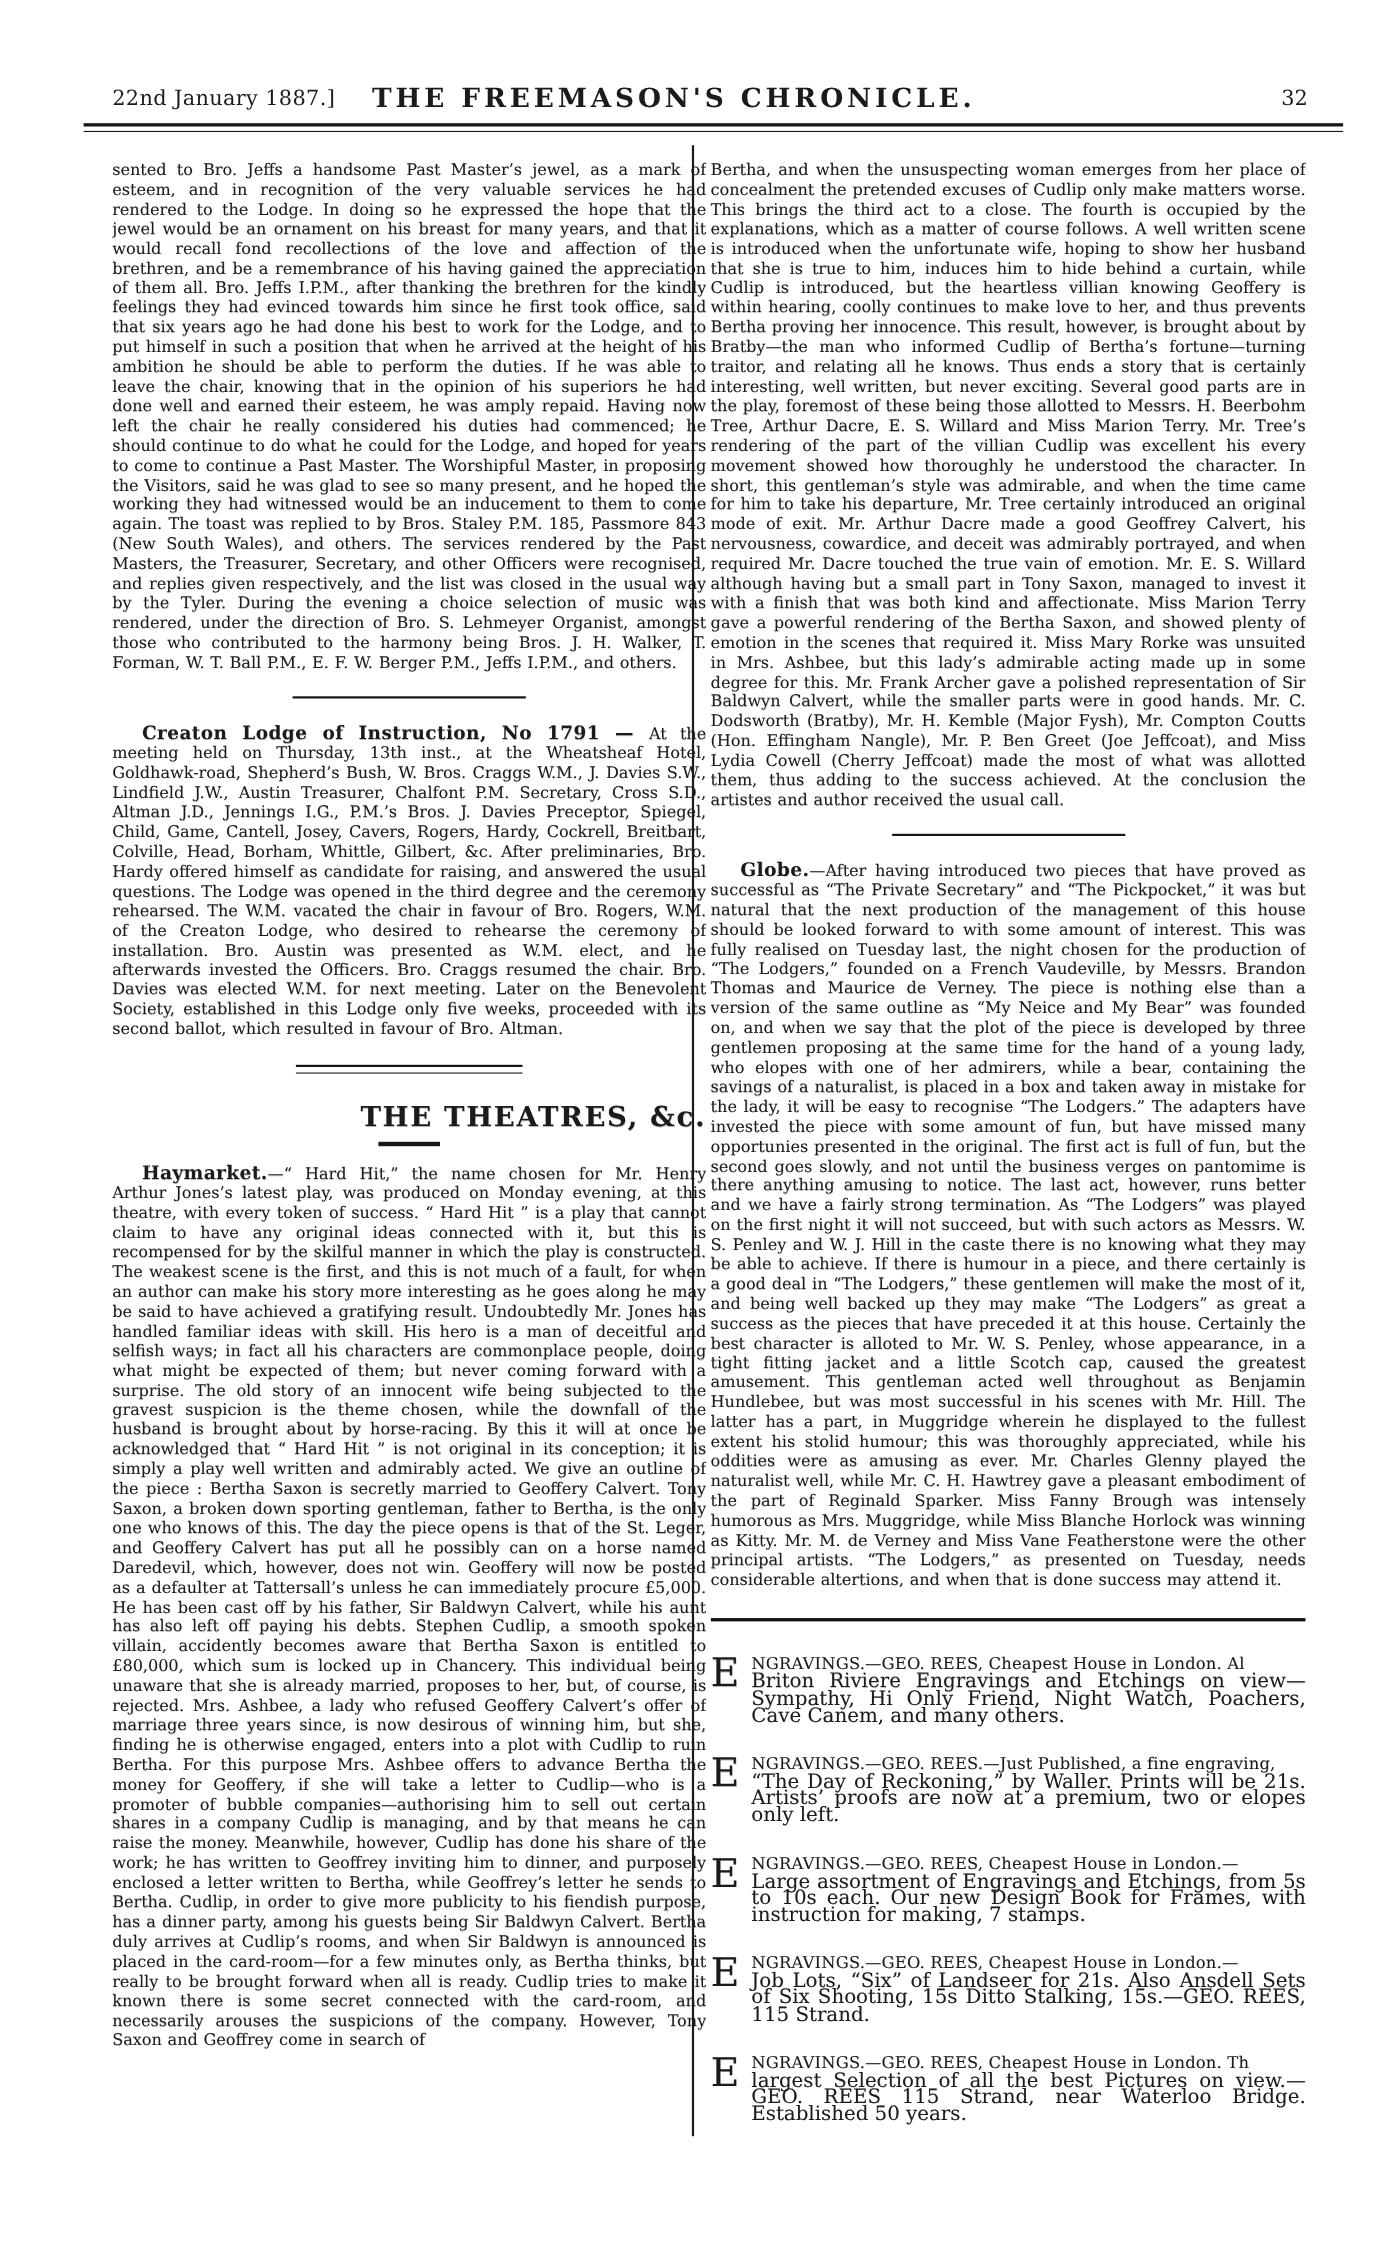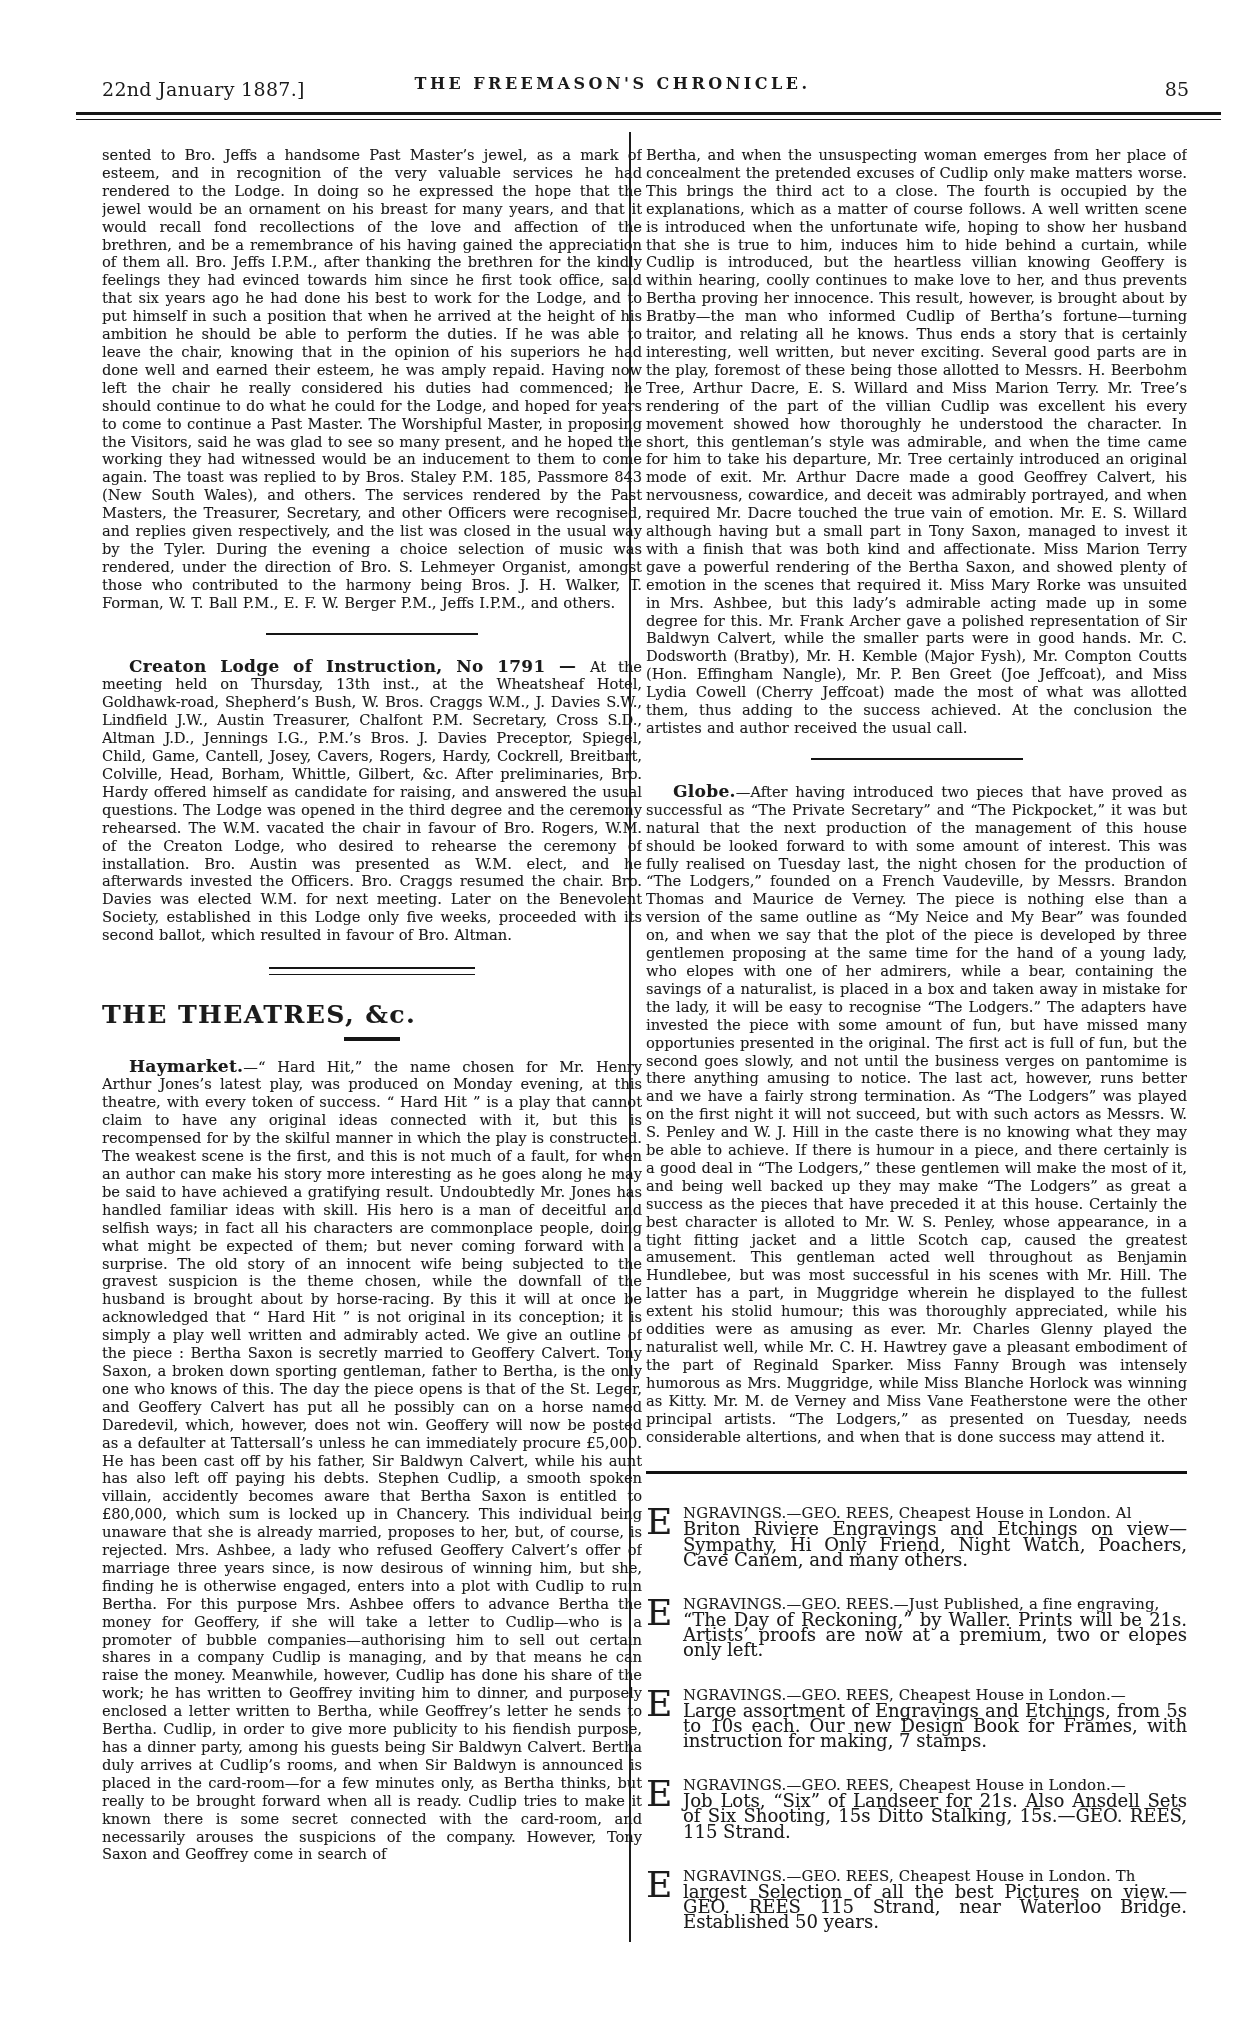--- a/index.html
+++ b/index.html
@@ -8,21 +8,21 @@
     width:1253px;height:2042px;
     background:#ffffff;
     font-family:"DejaVu Serif","Liberation Serif",serif;
     color:#1b1b1b;
     overflow:hidden;
     padding-left:32px;
   }
   .date{position:absolute;left:102px;top:78px;font-size:19px;letter-spacing:0.3px;}
   .pagetitle{
     position:absolute;left:0;right:60px;top:74px;text-align:center;
-    font-size:16px;font-weight:bold;letter-spacing:3.5px;
+    font-size:24px;font-weight:bold;letter-spacing:3.5px;
   }
   .pageno{position:absolute;right:96px;top:78px;font-size:19px;}
   .headrule{
     position:absolute;left:76px;right:64px;top:112px;height:4px;
     border-top:3px solid #161616;border-bottom:1px solid #161616;
   }
   .colrule{position:absolute;left:629px;top:132px;width:2px;height:1810px;background:#1b1b1b;}
   .col{position:absolute;top:146px;overflow:hidden;}
   .col-left{left:80px;width:540px;height:1806px;margin-left:22px;}
   .col-right{left:646px;width:541px;height:1806px;}
@@ -30,21 +30,21 @@
     margin:0;font-size:14.6px;line-height:17.9px;text-align:justify;
     word-spacing:0.6px;
     text-shadow:0.3px 0.3px 0 rgba(10,10,10,0.28);
   }
   .indent{text-indent:27px;}
   .lead-caps{font-weight:bold;font-size:16.8px;letter-spacing:0.4px;}
   .lead-b{font-weight:bold;font-size:17px;letter-spacing:0.3px;}
   .rule-s{width:212px;border:0;border-top:2.5px solid #151515;margin:21px auto 23px;}
   .rule-d{width:206px;height:5px;border:0;border-top:2.5px solid #151515;border-bottom:1.5px solid #151515;margin:23px auto 25px;}
   .theatres{
-    margin:4px 0 6px;text-align:left;font-size:25px;font-weight:bold;
+    margin:4px 0 6px;text-align:right;font-size:25px;font-weight:bold;
     letter-spacing:1.5px;text-shadow:0.4px 0.4px 0 rgba(10,10,10,0.3);
   }
   .dash{width:56px;height:3.5px;background:#151515;margin:8px auto 17px;}
   .rule-thick{border:0;border-top:3px solid #111;margin:26px 0 30px;}
   .ad{position:relative;padding-left:37px;margin-bottom:14px;}
   .dropcap{
     position:absolute;left:0;top:2px;font-size:36px;line-height:31px;
     text-shadow:0.4px 0.4px 0 rgba(10,10,10,0.3);
   }
   .ad-head{display:block;font-size:14.8px;line-height:17px;letter-spacing:0.2px;
@@ -52,21 +52,21 @@
   .ad-body{display:block;font-size:18px;line-height:15.2px;text-align:justify;
     text-shadow:0.25px 0.25px 0 rgba(10,10,10,0.25);}
 </style>
 </head>
 <body>
 
 <div class="sheet">
 
   <span class="date">22nd January 1887.]</span>
   <span class="pagetitle">THE FREEMASON'S CHRONICLE.</span>
-  <span class="pageno">85</span>
+  <span class="pageno">32</span>
   <div class="headrule"></div>
   <div class="colrule"></div>
 
   <section class="col col-left">
     <p class="body-text">sented to Bro. Jeffs a handsome Past Master’s jewel, as a mark of esteem, and in recognition of the very valuable services he had rendered to the Lodge. In doing so he expressed the hope that the jewel would be an ornament on his breast for many years, and that it would recall fond recollections of the love and affection of the brethren, and be a remembrance of his having gained the appreciation of them all. Bro. Jeffs I.P.M., after thanking the brethren for the kindly feelings they had evinced towards him since he first took office, said that six years ago he had done his best to work for the Lodge, and to put himself in such a position that when he arrived at the height of his ambition he should be able to perform the duties. If he was able to leave the chair, knowing that in the opinion of his superiors he had done well and earned their esteem, he was amply repaid. Having now left the chair he really considered his duties had commenced; he should continue to do what he could for the Lodge, and hoped for years to come to continue a Past Master. The Worshipful Master, in proposing the Visitors, said he was glad to see so many present, and he hoped the working they had witnessed would be an inducement to them to come again. The toast was replied to by Bros. Staley P.M. 185, Passmore 843 (New South Wales), and others. The services rendered by the Past Masters, the Treasurer, Secretary, and other Officers were recognised, and replies given respectively, and the list was closed in the usual way by the Tyler. During the evening a choice selection of music was rendered, under the direction of Bro. S. Lehmeyer Organist, amongst those who contributed to the harmony being Bros. J. H. Walker, T. Forman, W. T. Ball P.M., E. F. W. Berger P.M., Jeffs I.P.M., and others.</p>
 
     <hr class="rule-s">
 
     <p class="body-text indent"><span class="lead-caps">Creaton Lodge of Instruction, No 1791 — </span><span>At the meeting held on Thursday, 13th inst., at the Wheatsheaf Hotel, Goldhawk-road, Shepherd’s Bush, W.  Bros. Craggs W.M., J. Davies S.W., Lindfield J.W., Austin Treasurer, Chalfont P.M. Secretary, Cross S.D., Altman J.D., Jennings I.G., P.M.’s Bros. J. Davies Preceptor, Spiegel, Child, Game, Cantell, Josey, Cavers, Rogers, Hardy, Cockrell, Breitbart, Colville, Head, Borham, Whittle, Gilbert, &amp;c. After preliminaries, Bro. Hardy offered himself as candidate for raising, and answered the usual questions. The Lodge was opened in the third degree and the ceremony rehearsed. The W.M. vacated the chair in favour of Bro. Rogers, W.M. of the Creaton Lodge, who desired to rehearse the ceremony of installation. Bro. Austin was presented as W.M. elect, and he afterwards invested the Officers. Bro. Craggs resumed the chair. Bro. Davies was elected W.M. for next meeting. Later on the Benevolent Society, established in this Lodge only five weeks, proceeded with its second ballot, which resulted in favour of Bro. Altman.</span></p>
 

